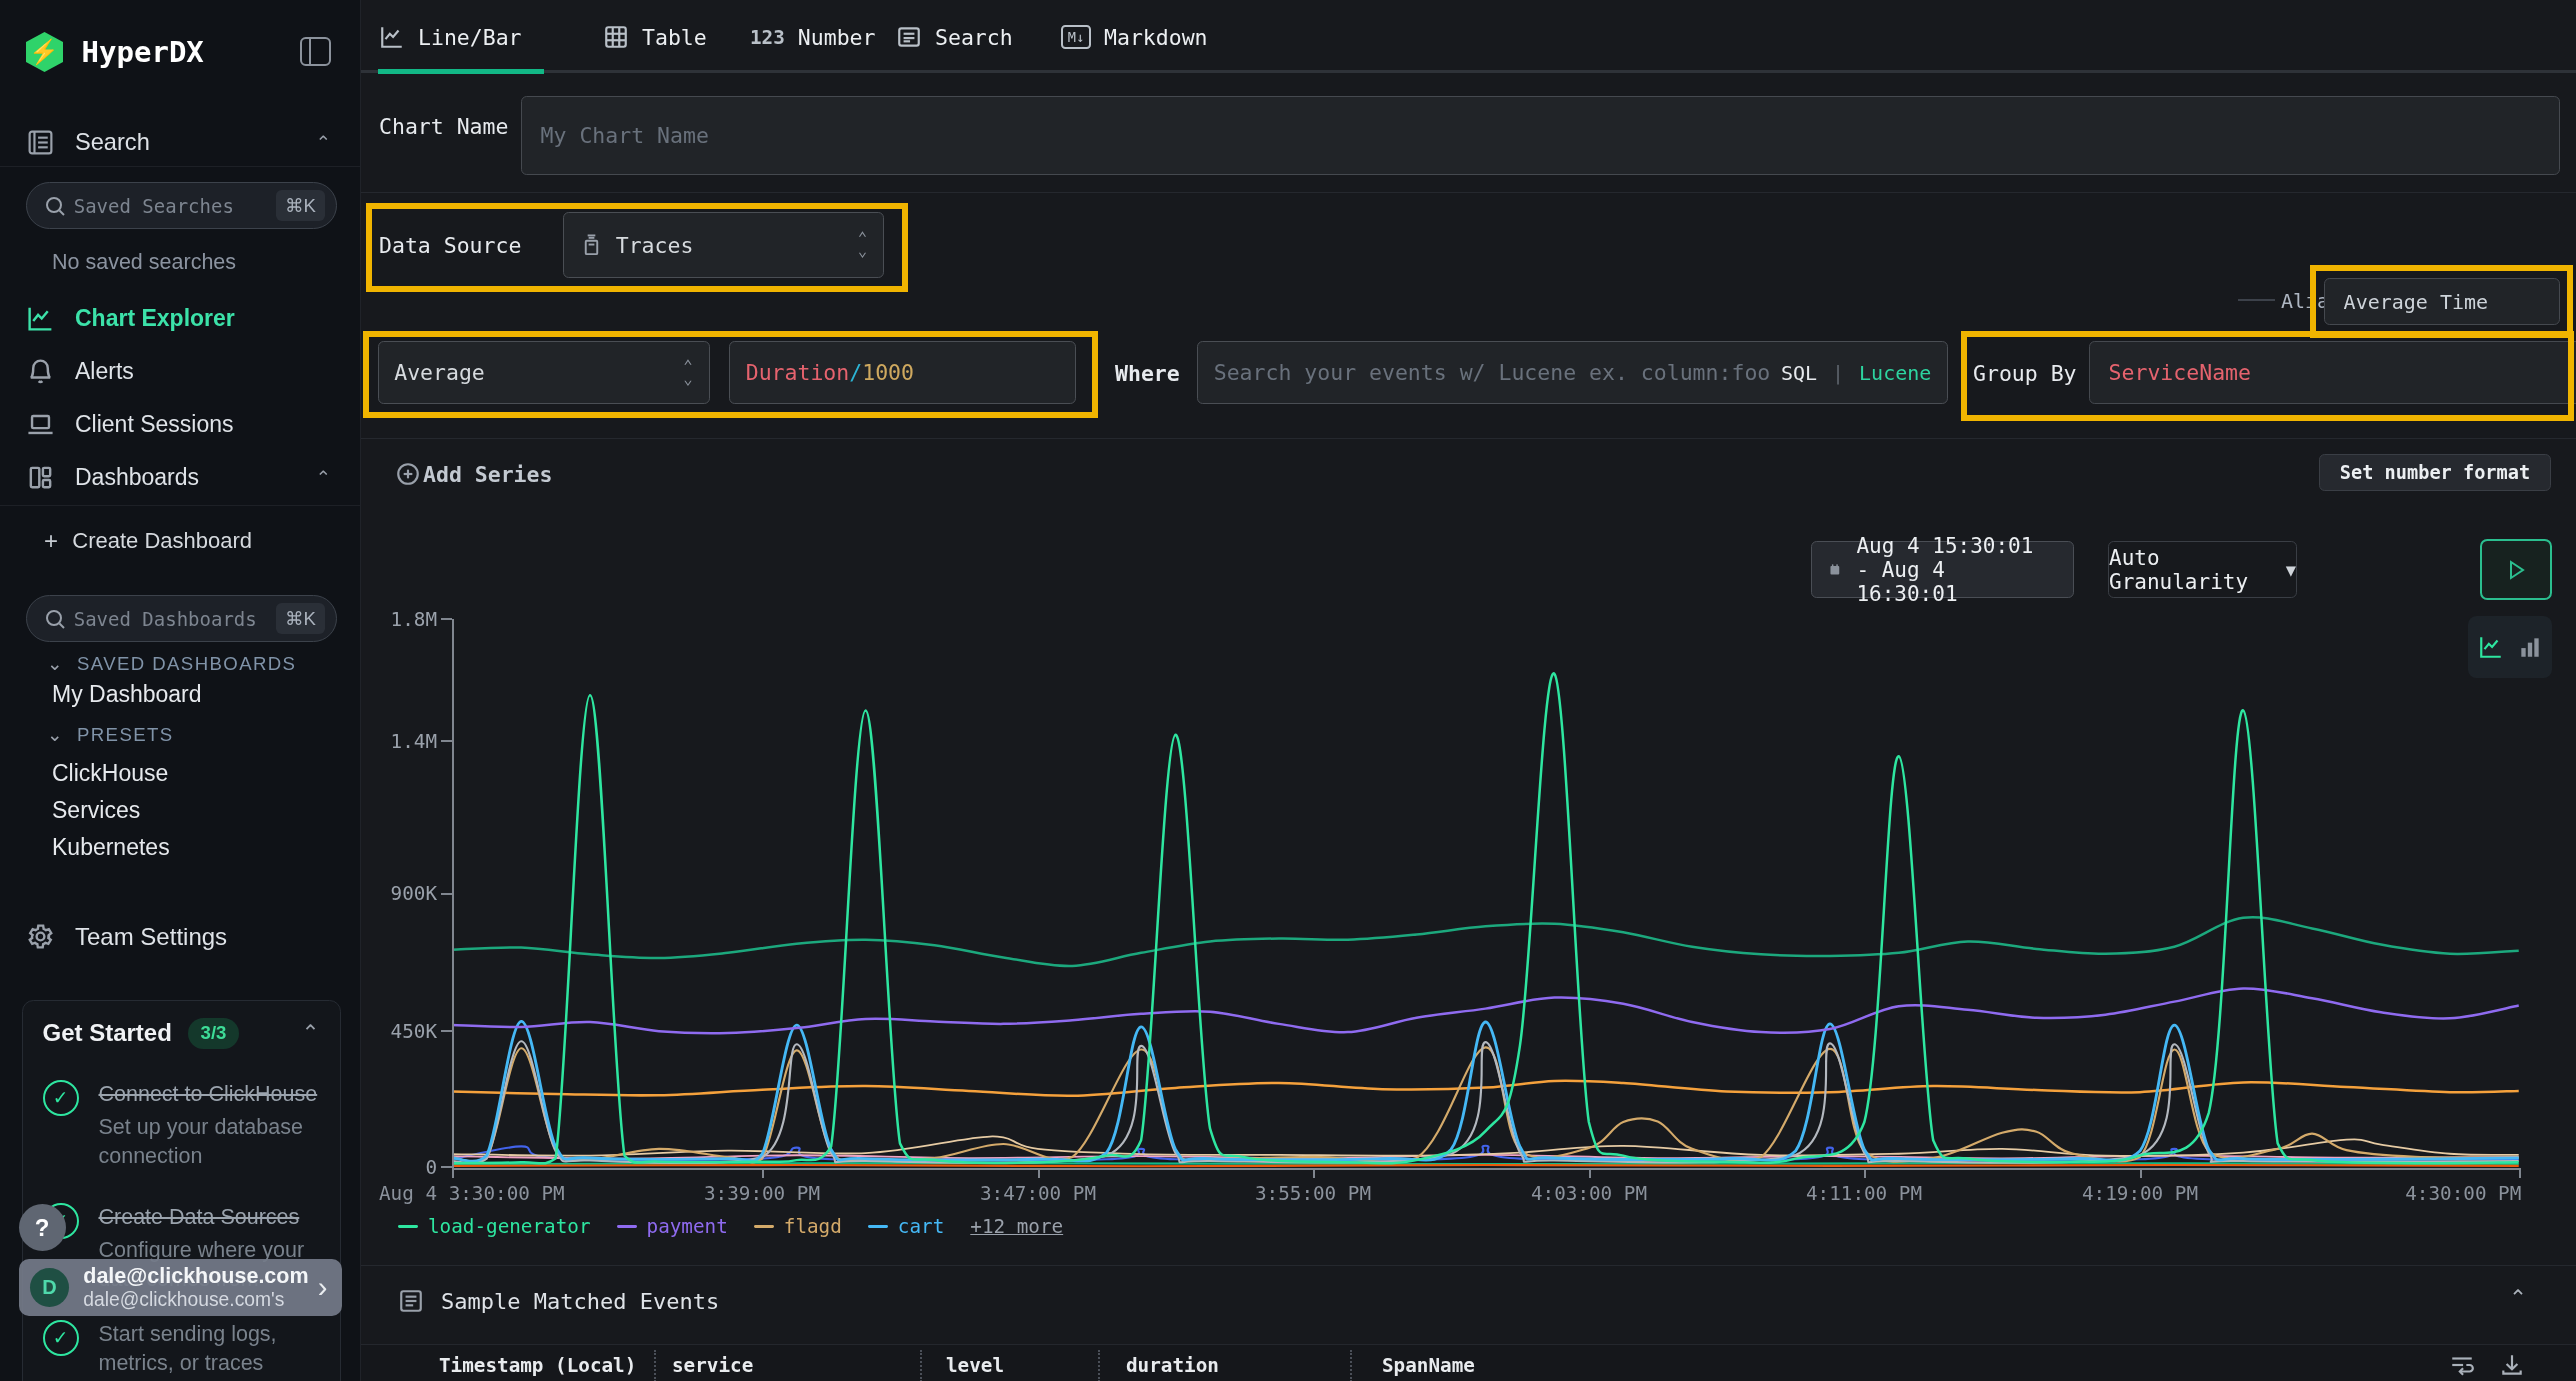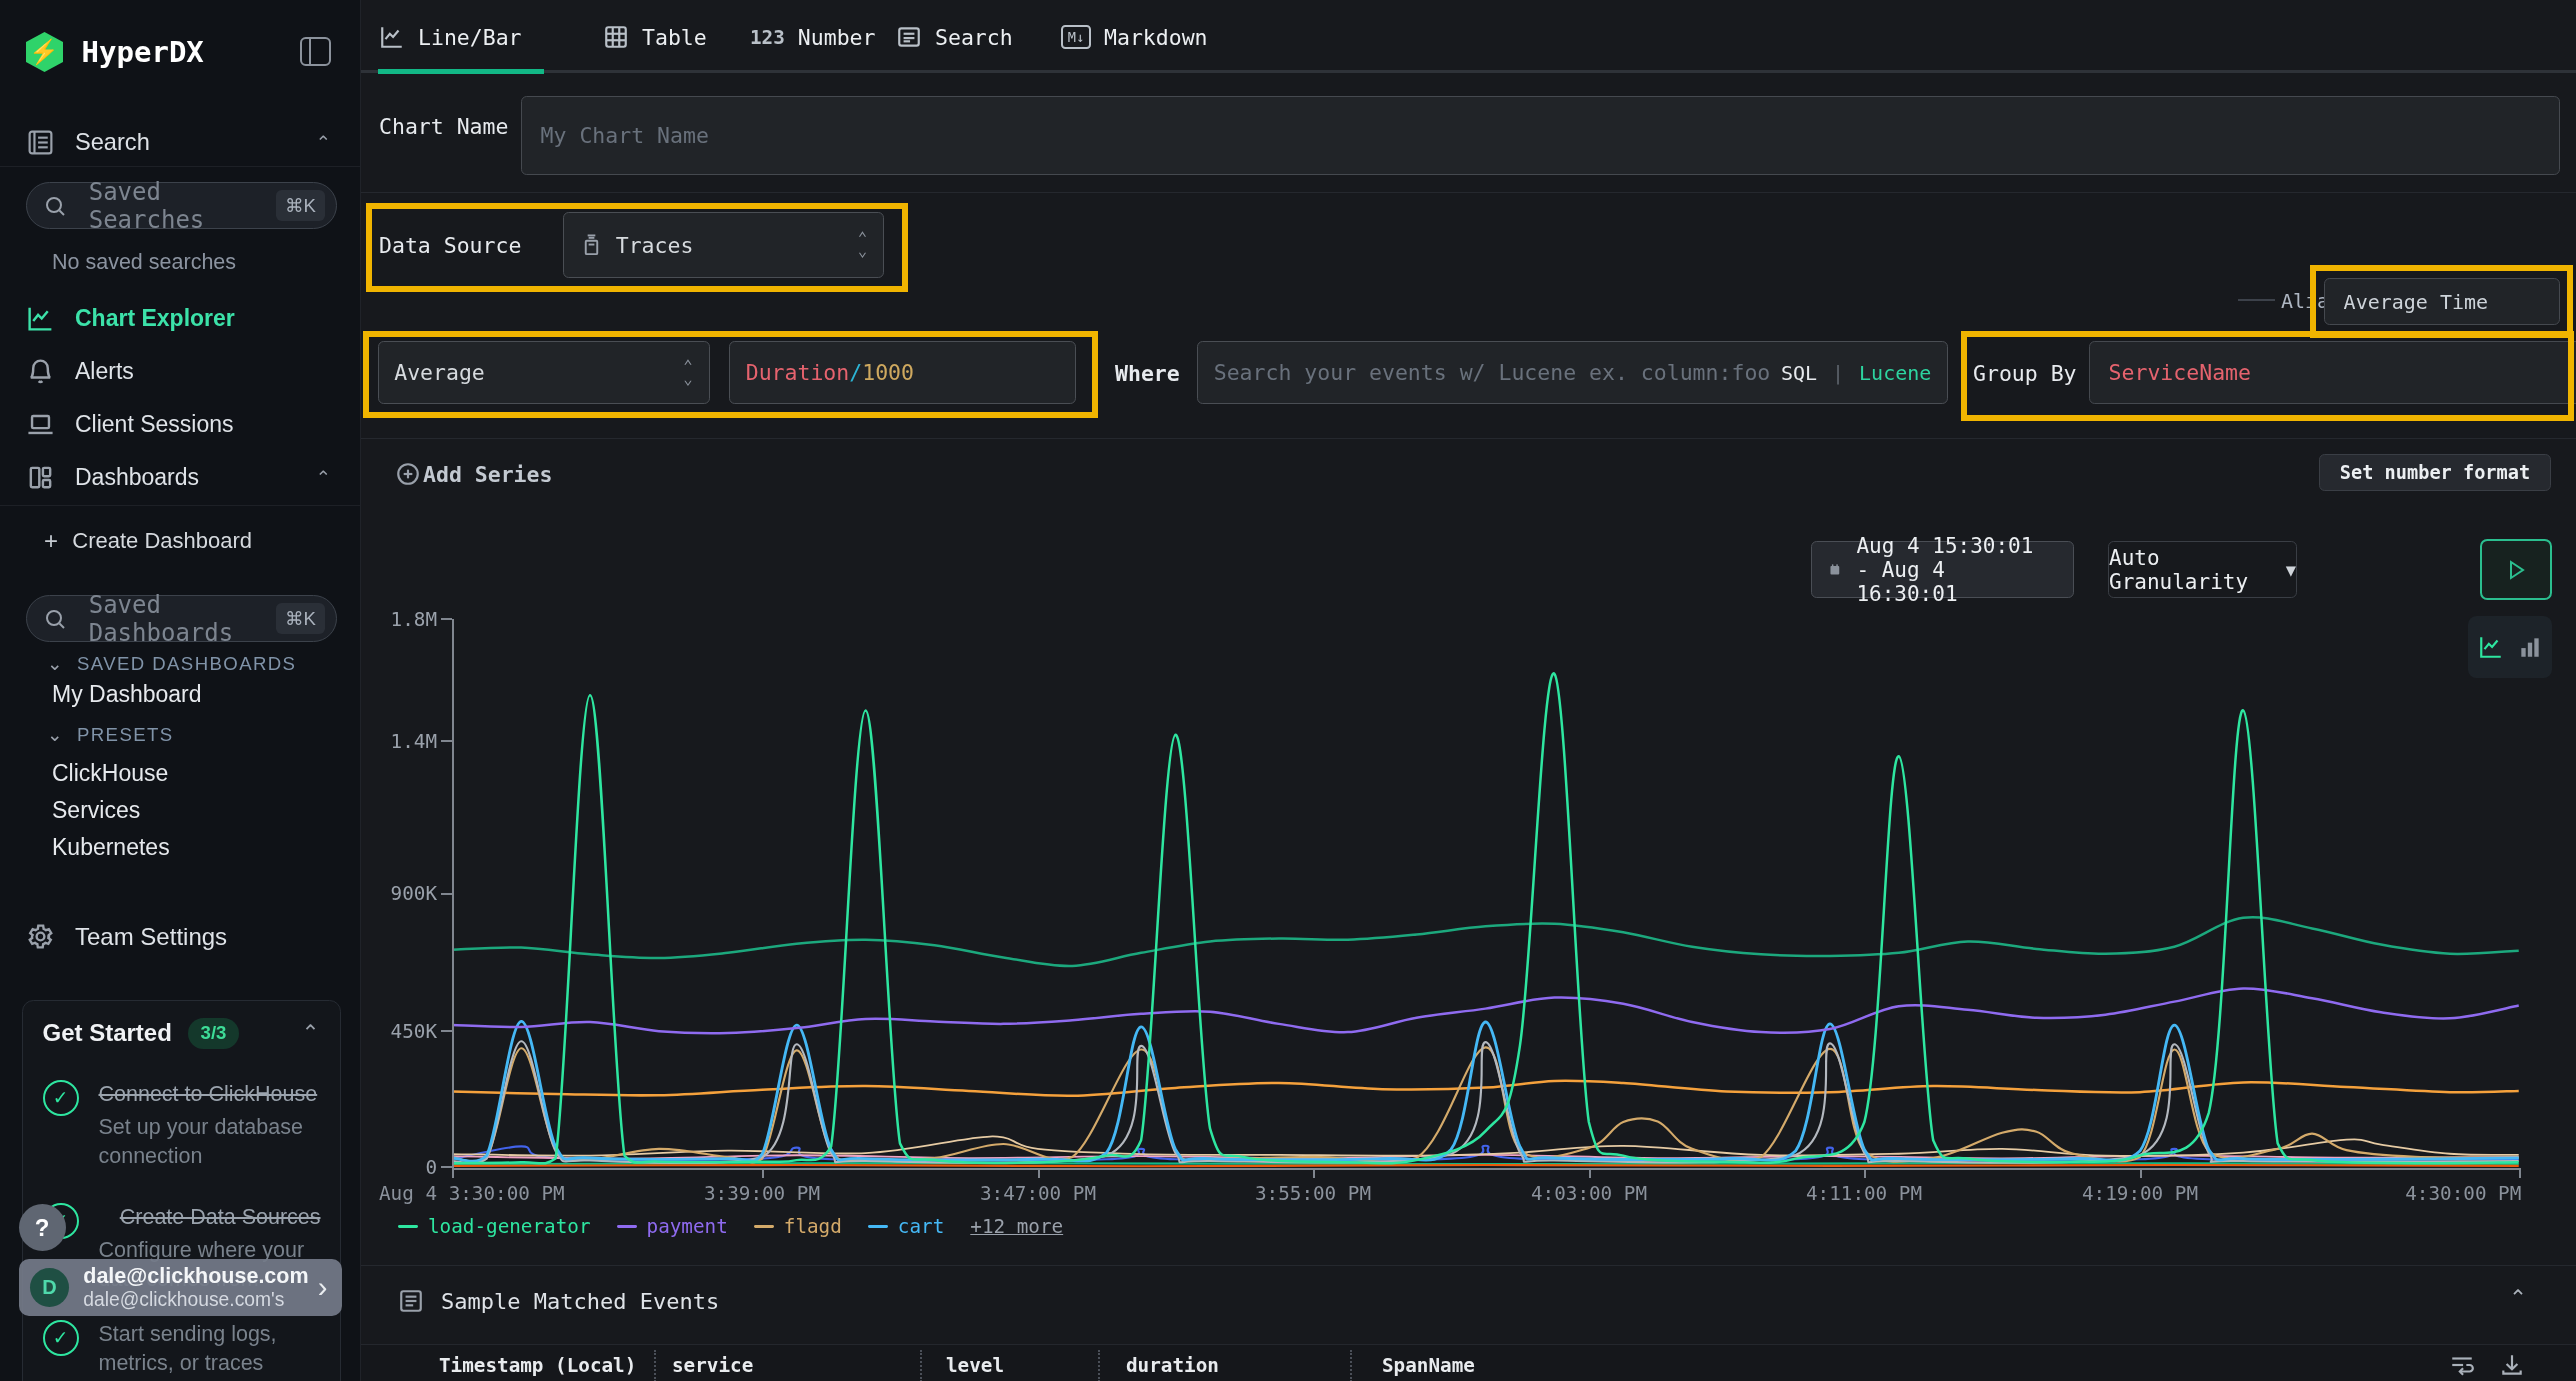--- a/index.html
+++ b/index.html
@@ -25,21 +25,21 @@
                          width:2.1px; background:#8b929c; }
   .side-head { position:absolute; left:0; width:100%; height:47px; display:flex;
                align-items:center; padding:0 29px 0 26px; }
   .side-head .lbl { margin-left:20px; font-size:23.6px; color:#dde1e6; flex:1; }
   .side-icon { width:29px; height:29px; color:#9aa1ab; flex:0 0 auto; }
   .side-icon svg { width:100%; height:100%; }
   .chev { color:#9aa1ab; font-size:18.6px; }
   .pill { position:absolute; left:26px; width:311px; height:47px; background:#1d2128;
           border:1.4px solid #3c424b; border-radius:23.6px; display:flex; align-items:center;
           padding:0 11.4px 0 15.7px; }
-  .pill .ph { color:#7d8590; font-size:24px; margin-left:22px; flex:1;
+  .pill .ph { color:#7d8590; font-size:19px; margin-left:7px; flex:1;
               font-family:"DejaVu Sans Mono", monospace; }
   .kbd { background:#2a2f37; color:#aab2bd; border-radius:5.7px; font-size:18.6px;
          padding:4.3px 8.6px; }
   .nav-item { position:absolute; left:0; width:100%; height:53px; display:flex;
               align-items:center; padding:0 29px 0 26px; cursor:pointer; }
   .nav-item .lbl { margin-left:20px; font-size:23px; color:#dfe3e8; flex:1; }
   .nav-item.active .lbl { color:#3ce2a9; font-weight:bold; }
   .nav-item.active .side-icon { color:#3ce2a9; }
   .muted { color:#8b93a0; }
   .grp-head { position:absolute; left:47px; display:flex; align-items:center; gap:13px;
@@ -272,21 +272,21 @@
     <div class="gs-item">
       <span class="ck">✓</span>
       <span>
         <span class="gs-t" style="display:block;">Connect to ClickHouse</span>
         <span class="gs-d" style="display:block;">Set up your database connection</span>
       </span>
     </div>
     <div class="gs-item">
       <span class="ck">✓</span>
       <span>
-        <span class="gs-t" style="display:block;text-align:right;">Create Data Sources</span>
+        <span class="gs-t" style="display:block;">Create Data Sources</span>
         <span class="gs-d" style="display:block;">Configure where your data comes from</span>
       </span>
     </div>
     <div class="gs-item" style="margin-top:26px;">
       <span class="ck">✓</span>
       <span>
         <span class="gs-d" style="display:block;margin-top:0;">Start sending logs, metrics, or traces</span>
       </span>
     </div>
   </div>

